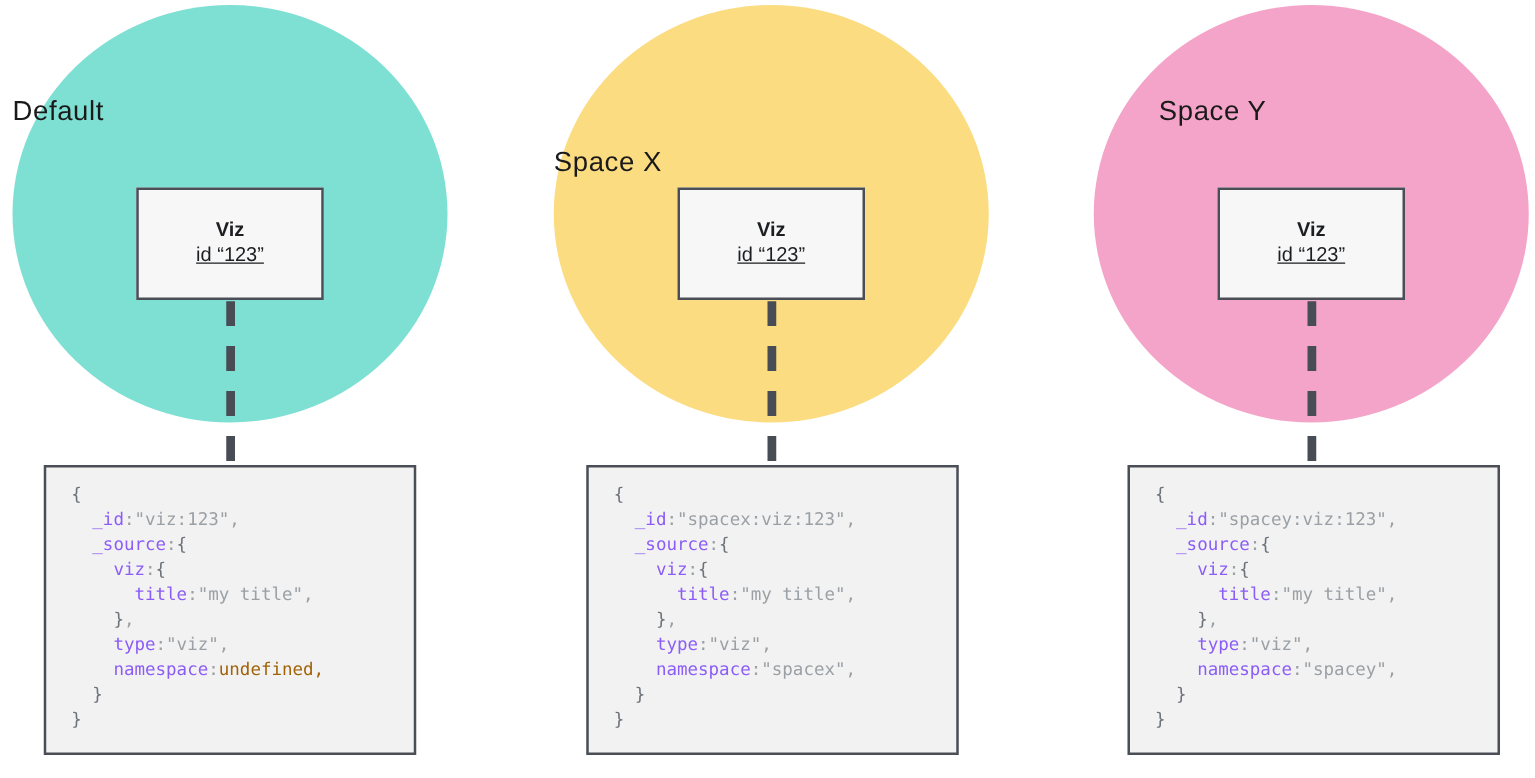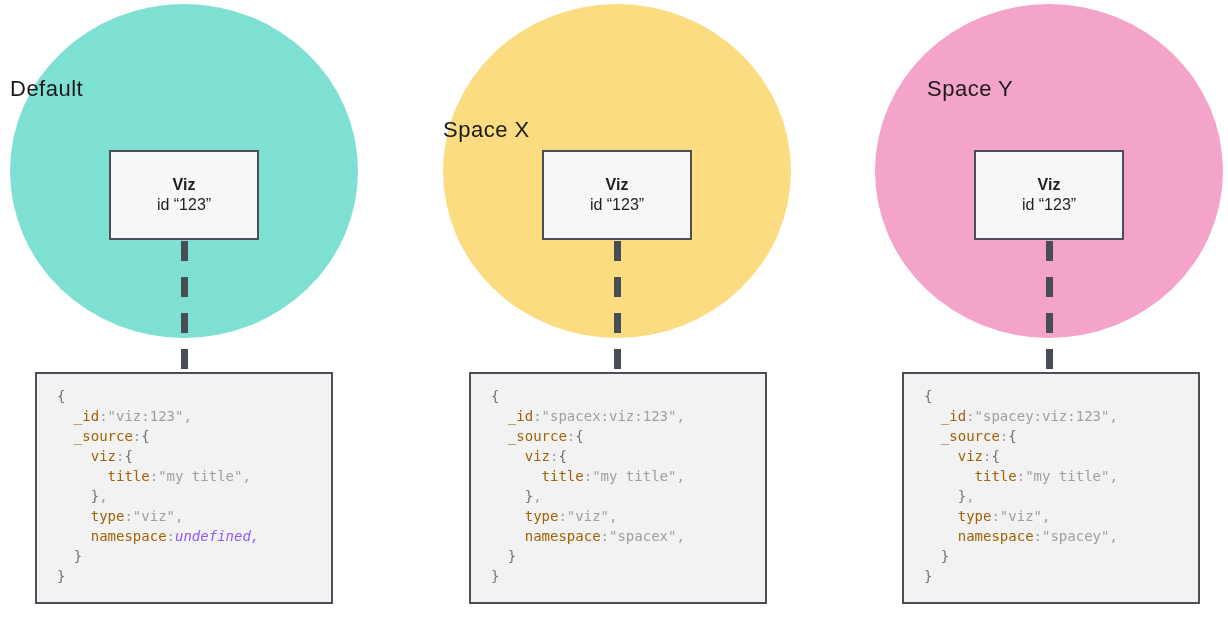--- a/index.html
+++ b/index.html
@@ -49,20 +49,21 @@
   .viz-title {
     font-size: 16px;
     font-weight: bold;
     color: #1c1e21;
     line-height: 20px;
   }
   .viz-id {
     font-size: 16px;
     color: #1c1e21;
     line-height: 20px;
+    text-decoration: underline;
   }
   .connector {
     position: absolute;
     top: 241px;
     width: 7px;
     height: 131px;
     background: repeating-linear-gradient(
       to bottom,
       #474c55 0px, #474c55 20px,
       transparent 20px, transparent 36px
@@ -78,24 +79,24 @@
     border: 2px solid #4a4f57;
     padding: 12px 0 0 20px;
     overflow: hidden;
   }
   .code-block {
     font-family: "DejaVu Sans Mono", monospace;
     font-size: 14px;
     line-height: 20px;
     white-space: pre;
   }
-  .tk-k { color: #a16207; }
+  .tk-k { color: #8b5cf6; }
   .tk-s { color: #9aa0a5; }
   .tk-b { color: #6e737a; }
-  .tk-u { color: #8b5cf6; font-style: italic; }
+  .tk-u { color: #a16207; }
 
   
   .p0 .circle     { left: 10px; }
   .p0 .space-label{ left: 10px; }
   .p0 .viz-box    { left: 109px; }
   .p0 .connector  { left: 181px; }
   .p0 .code-box   { left: 35px; }
 
   .p1 .circle     { left: 443px; }
   .p1 .space-label{ left: 443px; margin-top: 41px; }

